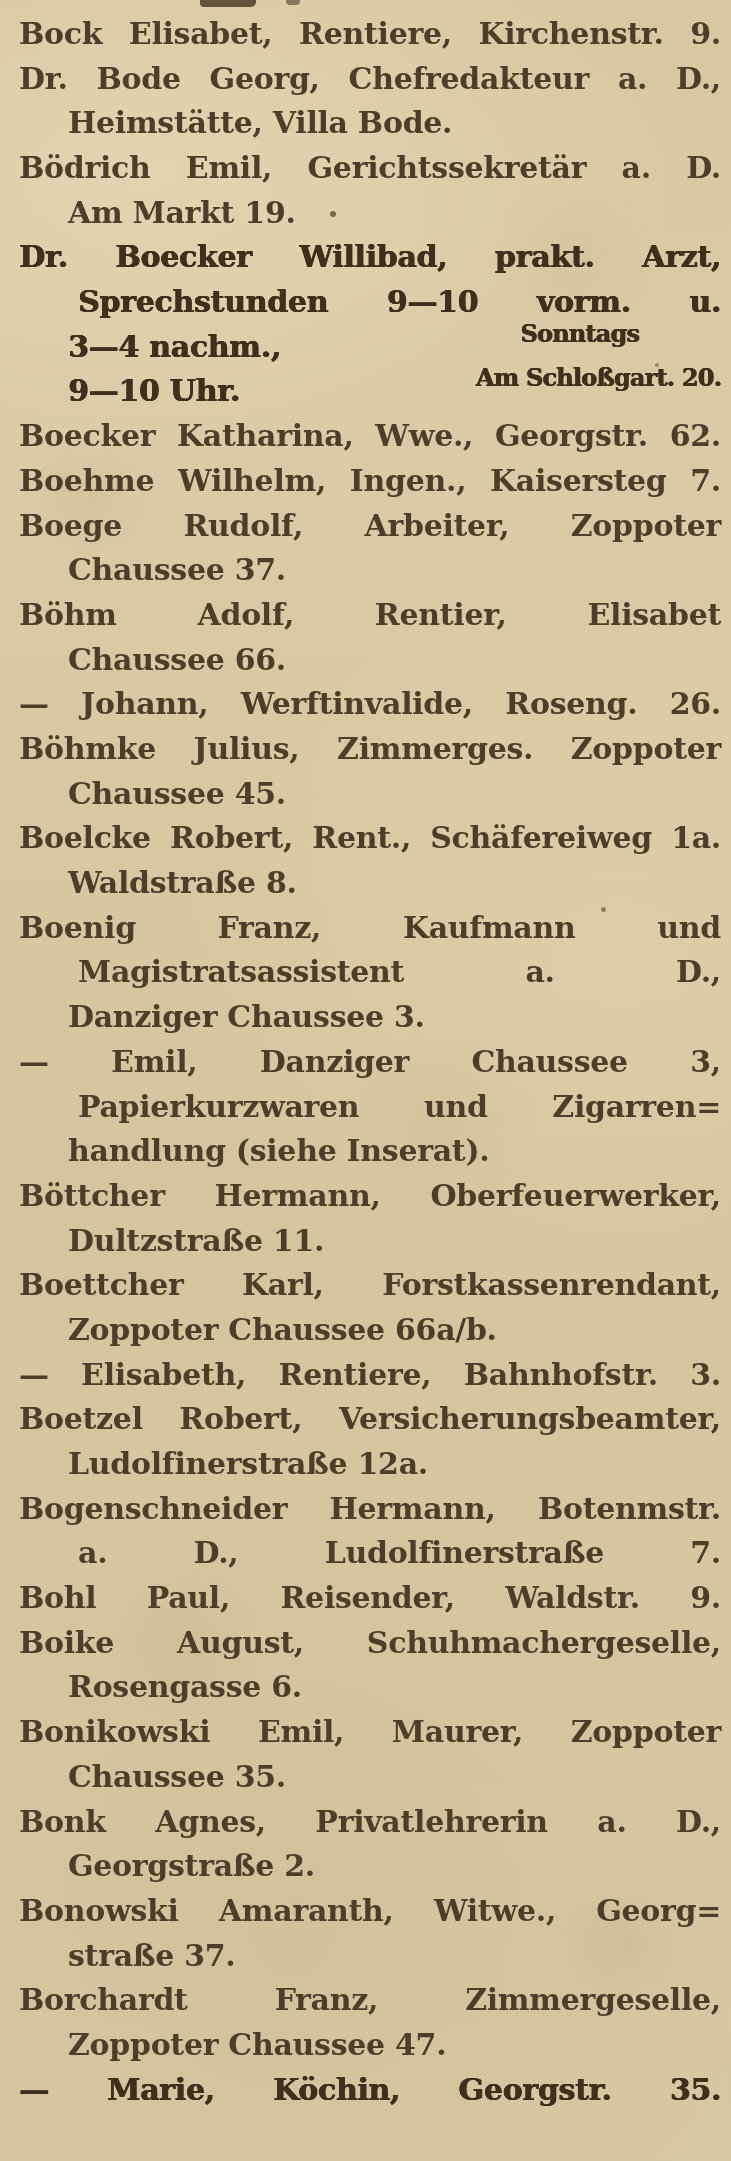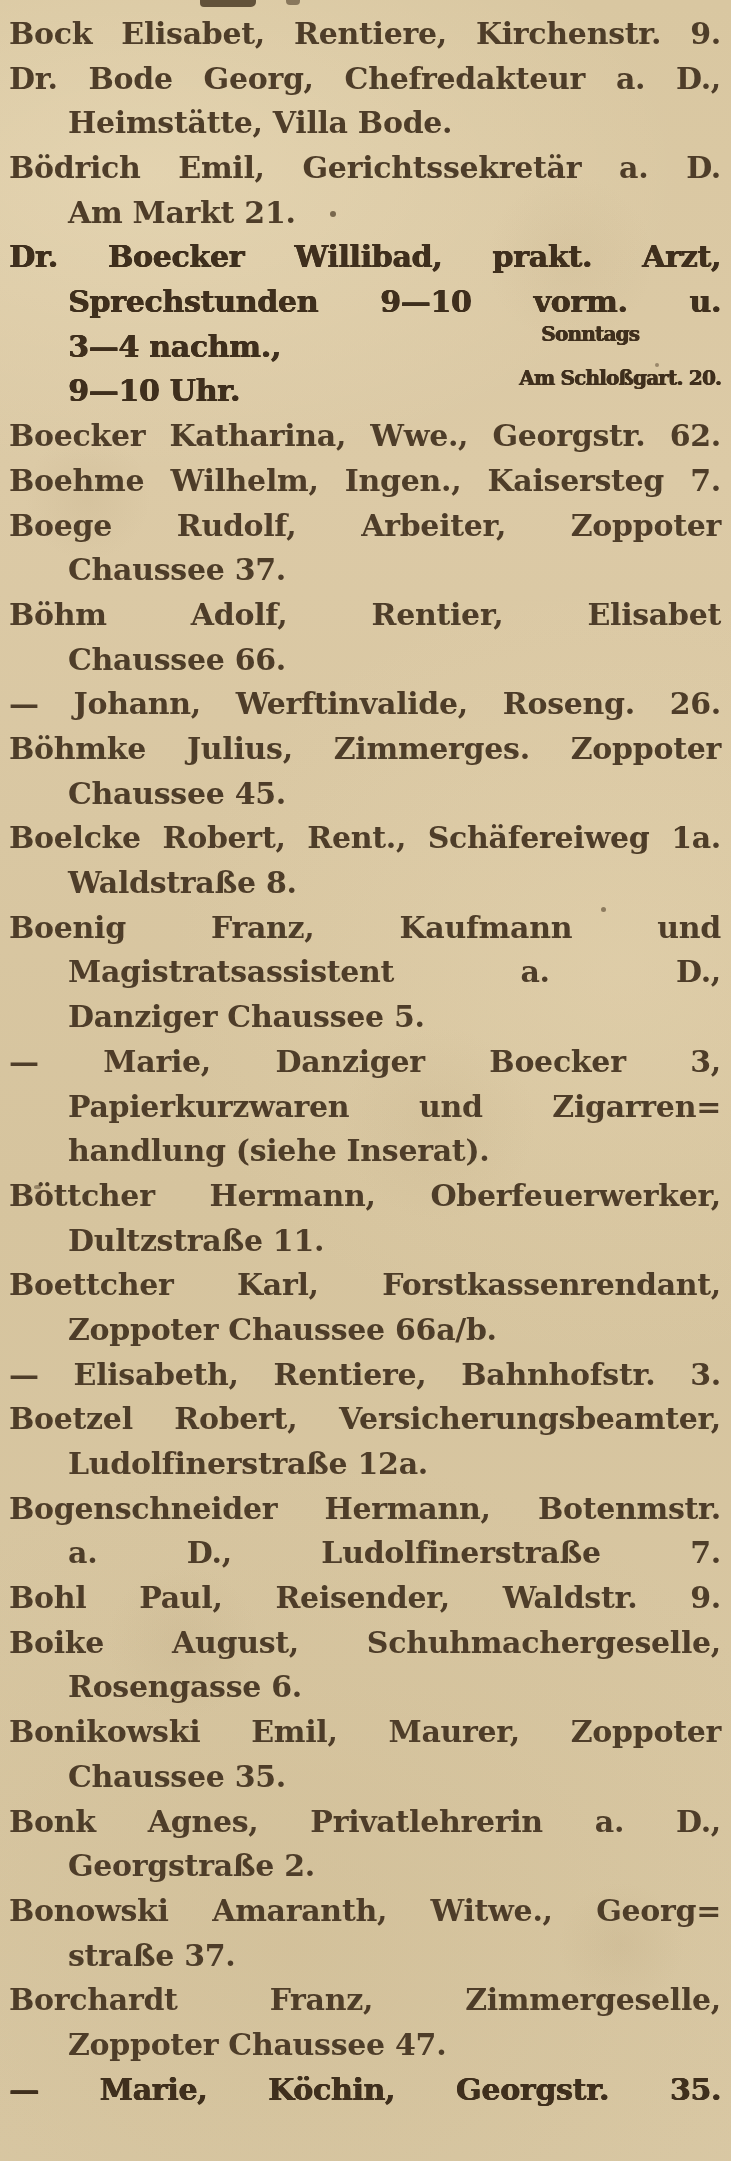--- a/index.html
+++ b/index.html
@@ -46,40 +46,41 @@
     font-weight: 700;
     letter-spacing: -0.3px;
     color: #4e3d29;
     white-space: nowrap;
     overflow: visible;
   }
   .line.justify {
     white-space: normal;
     text-align: justify;
     text-align-last: justify;
+    margin-left: 10px;
   }
   .line.indent {
     padding-left: 68px;
   }
   .line.bold {
     color: #3f2f1d;
     text-shadow: 0.7px 0 0 currentColor, 0 0.4px 0 currentColor;
   }
   .line.spread {
     display: flex;
     justify-content: space-between;
     align-items: flex-end;
   }
   
   .column .line:nth-child(8) { padding-right: 92px; }
   .seg { display: inline-block; }
   .seg.raised {
     position: relative;
     top: -13px;
-    font-size: 20px;
+    font-size: 24px;
     letter-spacing: -0.8px;
   }
   
   .smudge-top {
     position: absolute;
     top: 0;
     left: 200px;
     width: 56px;
     height: 7px;
     background: #43331f;
@@ -112,21 +113,21 @@
   <div class="smudge-top-2"></div>
   <div class="speck speck-1"></div>
   <div class="speck speck-2"></div>
   <div class="speck speck-3"></div>
   <div class="speck speck-4"></div>
   <div class="column" id="lines">
       <div class="line justify">Bock Elisabet, Rentiere, Kirchenstr. 9.</div>
       <div class="line justify">Dr. Bode Georg, Chefredakteur a. D.,</div>
       <div class="line indent">Heimstätte, Villa Bode.</div>
       <div class="line justify">Bödrich Emil, Gerichtssekretär a. D.</div>
-      <div class="line indent">Am Markt 21.</div>
+      <div class="line indent">Am Markt 19.</div>
       <div class="line bold justify">Dr. Boecker Willibad, prakt. Arzt,</div>
       <div class="line indent bold justify">Sprechstunden 9—10 vorm. u.</div>
       <div class="line indent bold spread">
         <span class="seg">3—4 nachm.,</span>
         <span class="seg raised">Sonntags</span>
       </div>
       <div class="line indent bold spread">
         <span class="seg">9—10 Uhr.</span>
         <span class="seg raised">Am Schloßgart. 20.</span>
       </div>
@@ -136,22 +137,22 @@
       <div class="line indent">Chaussee 37.</div>
       <div class="line justify">Böhm Adolf, Rentier, Elisabet</div>
       <div class="line indent">Chaussee 66.</div>
       <div class="line justify">— Johann, Werftinvalide, Roseng. 26.</div>
       <div class="line justify">Böhmke Julius, Zimmerges. Zoppoter</div>
       <div class="line indent">Chaussee 45.</div>
       <div class="line justify">Boelcke Robert, Rent., Schäfereiweg 1a.</div>
       <div class="line indent">Waldstraße 8.</div>
       <div class="line justify">Boenig Franz, Kaufmann und</div>
       <div class="line indent justify">Magistratsassistent a. D.,</div>
-      <div class="line indent">Danziger Chaussee 5.</div>
-      <div class="line justify">— Marie, Danziger Boecker 3,</div>
+      <div class="line indent">Danziger Chaussee 3.</div>
+      <div class="line justify">— Emil, Danziger Chaussee 3,</div>
       <div class="line indent justify">Papierkurzwaren und Zigarren=</div>
       <div class="line indent">handlung (siehe Inserat).</div>
       <div class="line justify">Böttcher Hermann, Oberfeuerwerker,</div>
       <div class="line indent">Dultzstraße 11.</div>
       <div class="line justify">Boettcher Karl, Forstkassenrendant,</div>
       <div class="line indent">Zoppoter Chaussee 66a/b.</div>
       <div class="line justify">— Elisabeth, Rentiere, Bahnhofstr. 3.</div>
       <div class="line justify">Boetzel Robert, Versicherungsbeamter,</div>
       <div class="line indent">Ludolfinerstraße 12a.</div>
       <div class="line justify">Bogenschneider Hermann, Botenmstr.</div>

